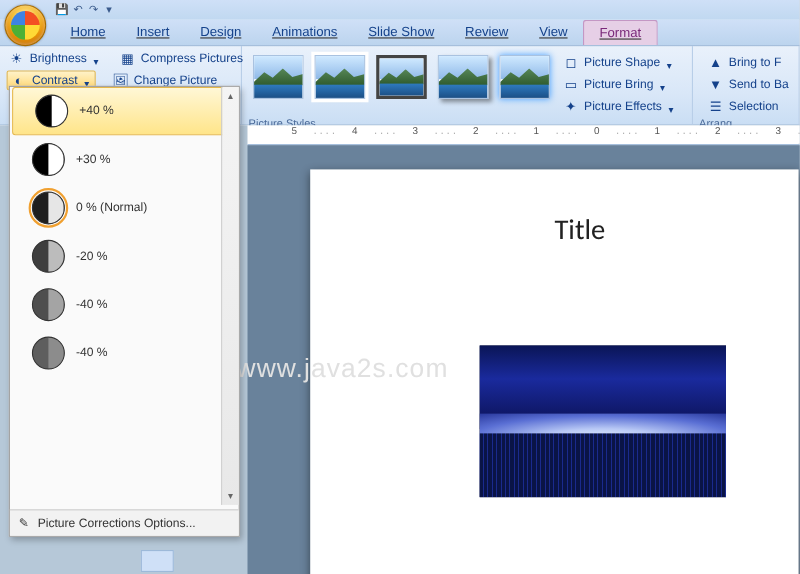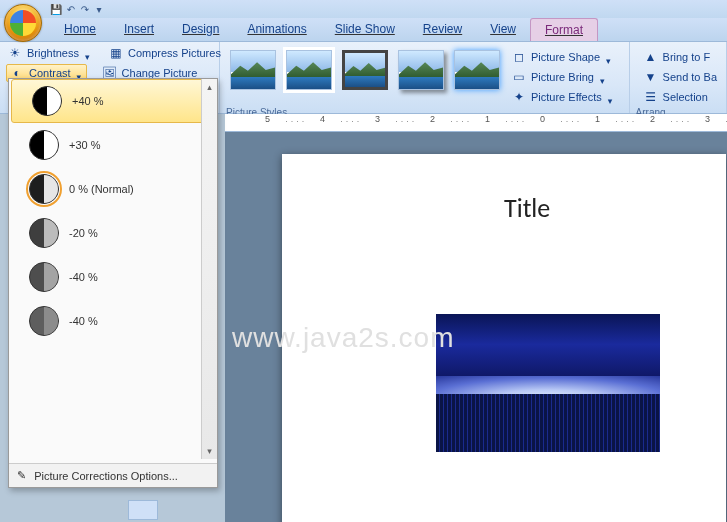--- a/index.html
+++ b/index.html
@@ -68,21 +68,21 @@
   .slidepane-bg{ position:absolute; left:225px; right:0; top:18px; bottom:0; background:#69829b;}
   .slide { position:absolute; left:282px; top:40px; width:444px; height:380px; background:#fff; box-shadow:0 2px 8px #0007;}
   .slide .title{ position:absolute; left:222px; top:38px; font-size:26px; font-family:Calibri,sans-serif; color:#222;}
   .pic { position:absolute; left:154px; top:160px; width:224px; height:138px; background:#000a3a; overflow:hidden;}
   .pic .treetop{position:absolute; bottom:0; height:55%; width:100%; background:
     radial-gradient(ellipse 120% 60% at 50% 30%, #e5f1ff 0%, #b8c8f5 20%, #5a6fd4 45%, #1c2a8e 70%, #060b3c 100%);}
   .pic .skyblue{position:absolute; top:0; height:55%; width:100%; background:
     linear-gradient(#0a1556,#1a2a9d 40%,#0a1050);} 
   .pic .frost{position:absolute; bottom:0; height:42%; width:100%; background:
     repeating-linear-gradient(90deg,#0a1446 0 3px,#1a2a8d 3px 4px), linear-gradient(#1a2a9d22,#0000);}
-  .watermark{ position:absolute; left:232px; top:208px; font-size:28px; color:#e0e0e0; letter-spacing:1px; font-family:Arial; z-index:2; pointer-events:none;text-align:right;}
+  .watermark{ position:absolute; left:215px; top:208px; font-size:24px; color:#e0e0e0; letter-spacing:1px; font-family:Arial; z-index:2; pointer-events:none;text-align:right;}
 
   .left-panel-hint { position:absolute; left:128px; top:500px; width:30px; height:20px; background:#cfe0f7; border:1px solid #9db9d9; z-index:1;}
 </style>
 </head>
 <body>
 
 <div class="titlebar">
   <span style="width:46px;"></span>
   <span class="qat-icon">💾</span>
   <span class="qat-icon">↶</span>

